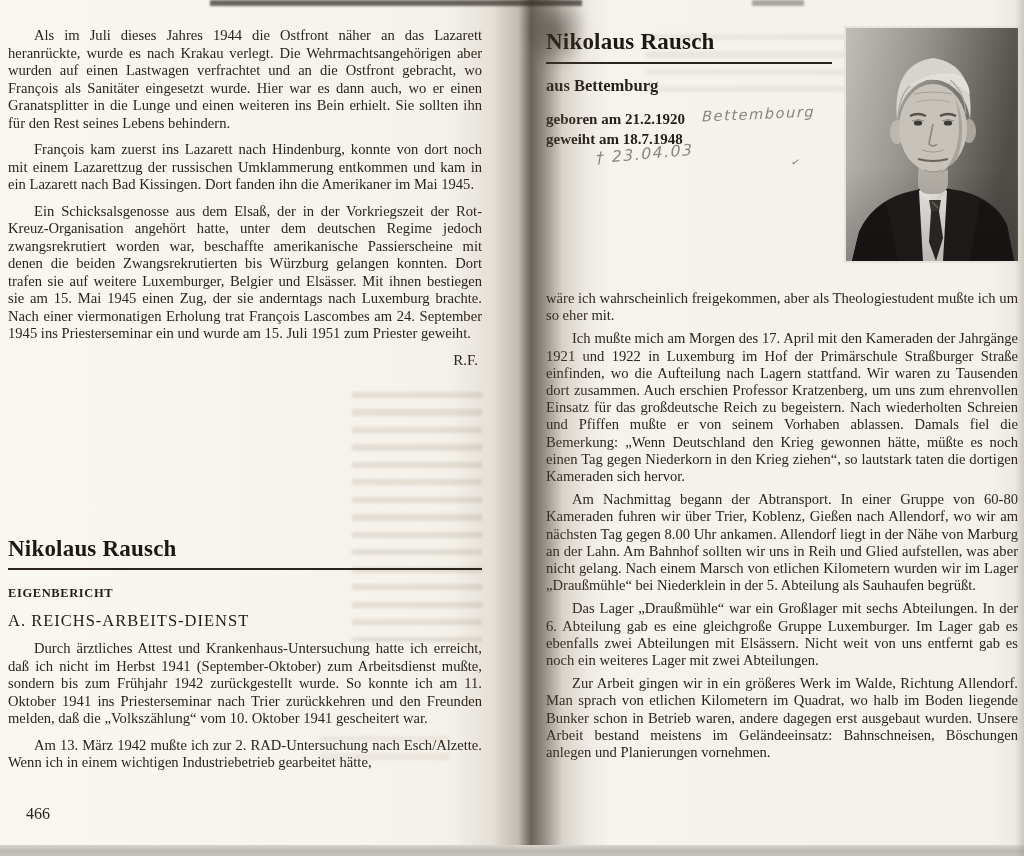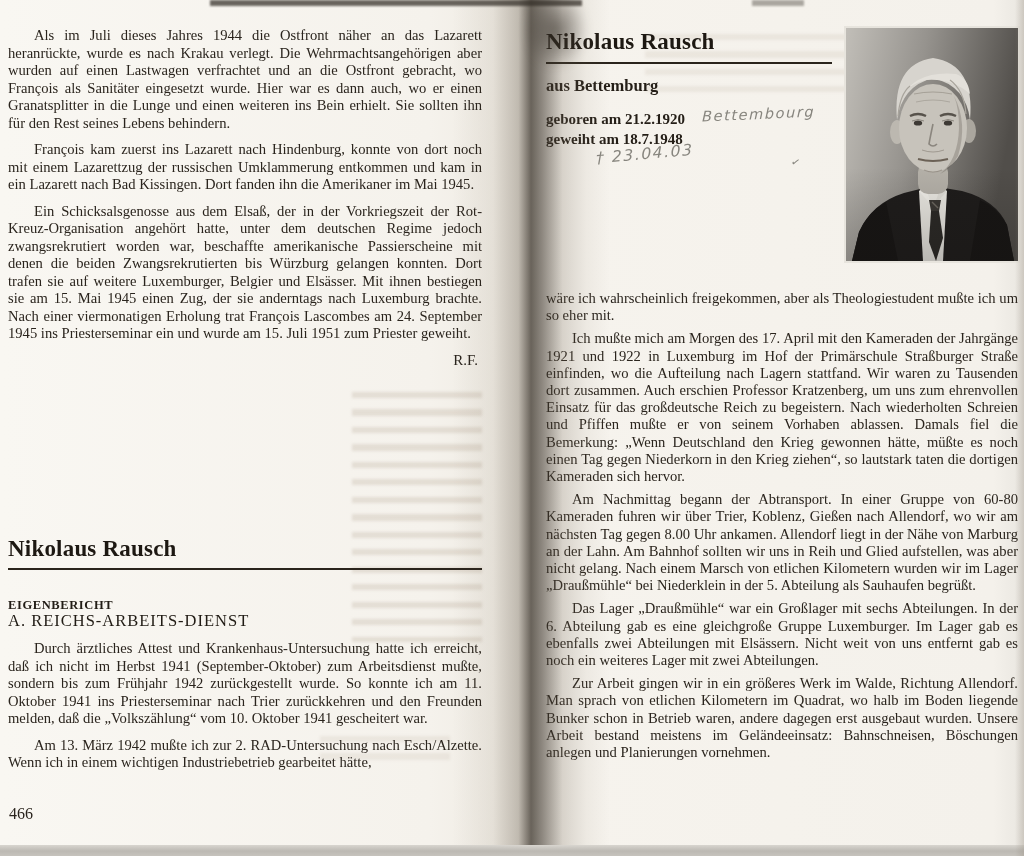--- a/index.html
+++ b/index.html
@@ -57,29 +57,29 @@
   .rp .para{line-height:17.2px;margin-bottom:6px;}
   .para.no-indent{text-indent:0;}
   .lp-body1{position:absolute;left:8px;top:27px;width:474px;}
   .signature{ text-align:right;padding-right:4px;margin-top:5px;font-size:15px;}
   .lp-section{position:absolute;left:8px;top:536px;width:474px;}
   .name-heading{
     font-size:23px;font-weight:bold;margin:0;color:#1d1812;letter-spacing:.2px;
   }
   .section-rule{border:none;border-top:2px solid #2a241c;margin:6px 0 0 0;}
   .section-subheading{
-    margin-top:28px;font-size:12.5px;font-weight:bold;letter-spacing:.6px;color:#221d16;
+    margin-top:16px;font-size:12.5px;font-weight:bold;letter-spacing:.6px;color:#221d16;
   }
   .lp-chapter{
     position:absolute;left:8px;top:611px;width:474px;text-align:left;
     font-size:16.5px;letter-spacing:1px;color:#201b14;
   }
   .lp-body2{position:absolute;left:8px;top:640px;width:474px;}
   .pagenum{position:absolute;font-size:16px;color:#2a241d;}
-  .pagenum.left{left:9px;top:805px;}
+  .pagenum.left{left:26px;top:805px;}
   .pagenum.right{left:992px;top:817px;margin-top:33px;}
   
   .rp-header{position:absolute;left:546px;top:29px;width:300px;}
   .rp-header .name-heading{padding-bottom:7px;border-bottom:2px solid #2a241c;width:286px;}
   .origin-subheading{margin-top:12px;font-size:16.5px;font-weight:bold;color:#241e17;}
   .dates{margin-top:13px;font-size:15px;font-weight:bold;line-height:20px;color:#241e17;}
   .rp-body{position:absolute;left:546px;top:290px;width:472px;}
   
   .handwriting{
     position:absolute;font-family:"DejaVu Sans",sans-serif;font-style:italic;

